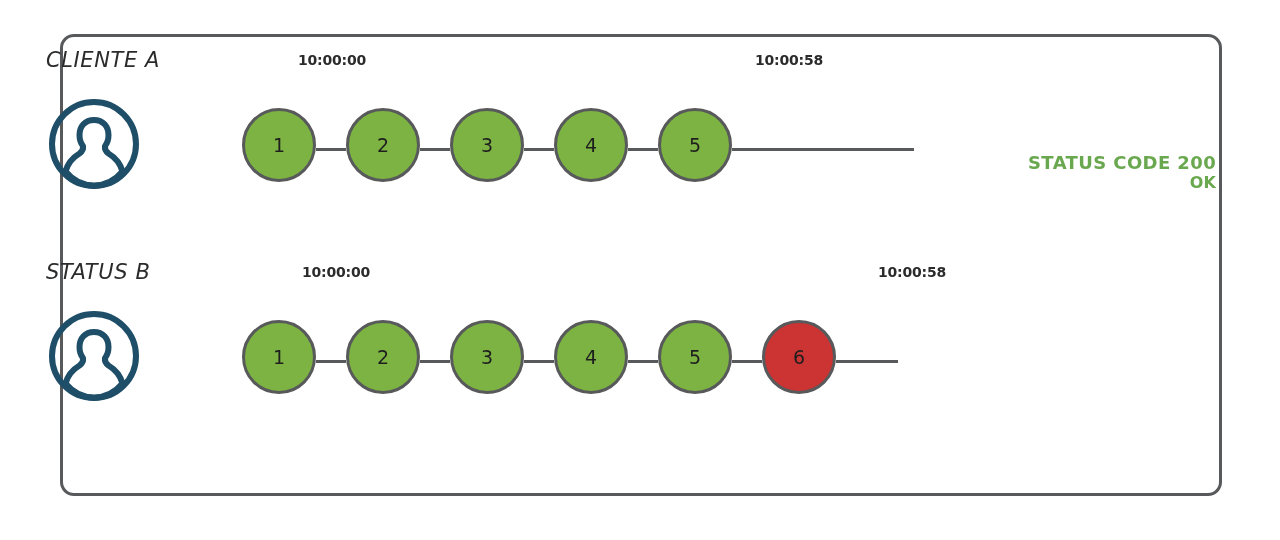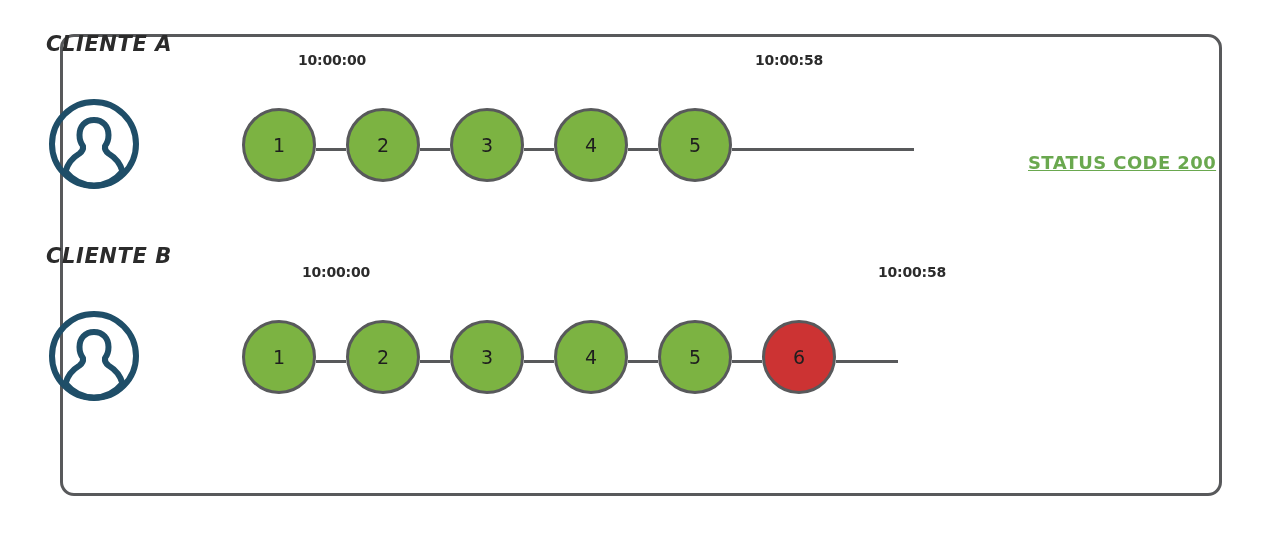--- a/index.html
+++ b/index.html
@@ -34,24 +34,24 @@
     left: 0;
     width: 100%;
   }
   .row-a { top: 0px; }
   .row-b { top: 212px; }
 
   
   .client-label {
     position: absolute;
     left: 46px;
-    top: 32px;
+    top: 48px;
     font-family: "DejaVu Sans", "Liberation Sans", sans-serif;
     font-size: 21px;
-    font-weight: 700;
+    font-weight: 400;
     font-style: italic;
     letter-spacing: 0.6px;
     color: #2b2b2b;
     white-space: nowrap;
   }
 
   
   .avatar {
     position: absolute;
     left: 48px;
@@ -118,21 +118,21 @@
     letter-spacing: 0.4px;
     display: block;
   }
   .status-line2 {
     font-size: 16px;
     font-weight: 600;
     letter-spacing: 0.2px;
     display: block;
   }
   .status-ok .status-line1,
-  .status-ok .status-line2 { text-align: right; text-decoration: underline; }
+  .status-ok .status-line2 { text-align: right; }
 
   .status-a { left: 1028px; top: 152px; }
 </style>
 </head>
 <body>
 
 <div class="frame"></div>
 
 <div class="row row-a">
 
@@ -165,26 +165,27 @@
 
     <div class="node node-ok" style="left:0px;">1</div>
     <div class="node node-ok" style="left:104px;">2</div>
     <div class="node node-ok" style="left:208px;">3</div>
     <div class="node node-ok" style="left:312px;">4</div>
     <div class="node node-ok" style="left:416px;">5</div>
   </div>
 
   <div class="status status-ok status-a">
     <span class="status-line1">STATUS CODE 200</span>
+    <span class="status-line2">OK</span>
   </div>
 </div>
 
 <div class="row row-b">
 
-  <div class="client-label">CLIENTE B</div>
+  <div class="client-label">STATUS B</div>
 
   <div class="avatar">
     <svg viewBox="0 0 92 92" xmlns="http://www.w3.org/2000/svg">
       <circle cx="46" cy="46" r="42" fill="none" stroke="#1F4E68" stroke-width="6"></circle>
       <path d="M46 22 C37 22 31.5 28.5 31.5 37 C31.5 42 33 45.5 35 48
                C35.5 51.5 34.5 53.5 31.5 55.5
                C24 60 19.5 66 17.5 73.5
                C24.5 82 34.5 87.5 46 87.5
                C57.5 87.5 67.5 82 74.5 73.5
                C72.5 66 68 60 60.5 55.5

